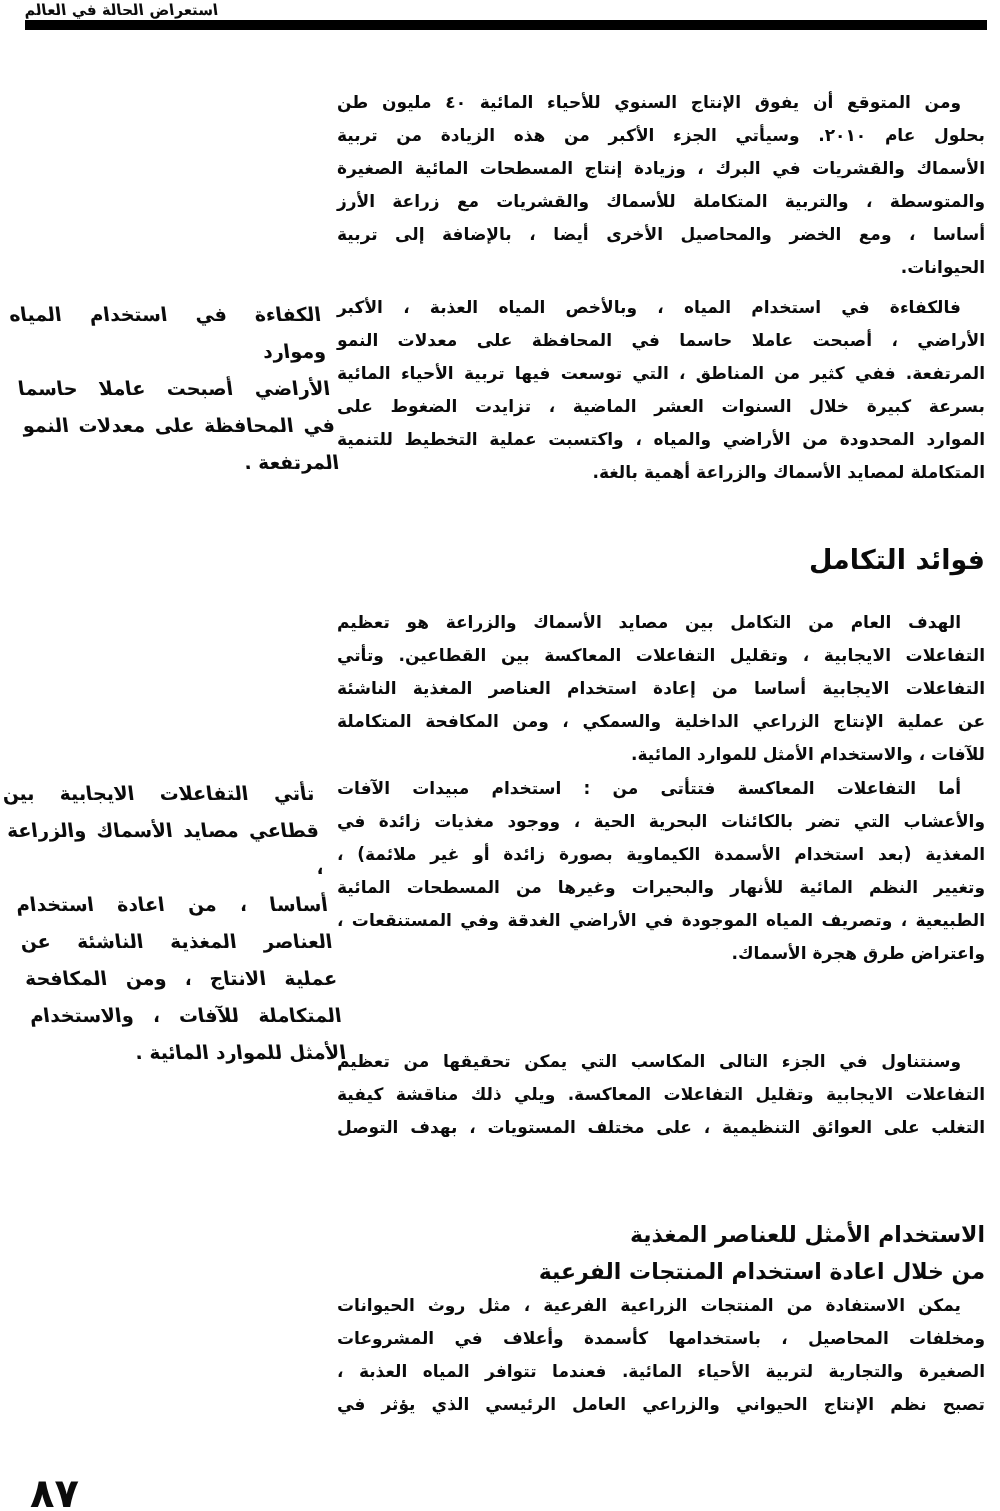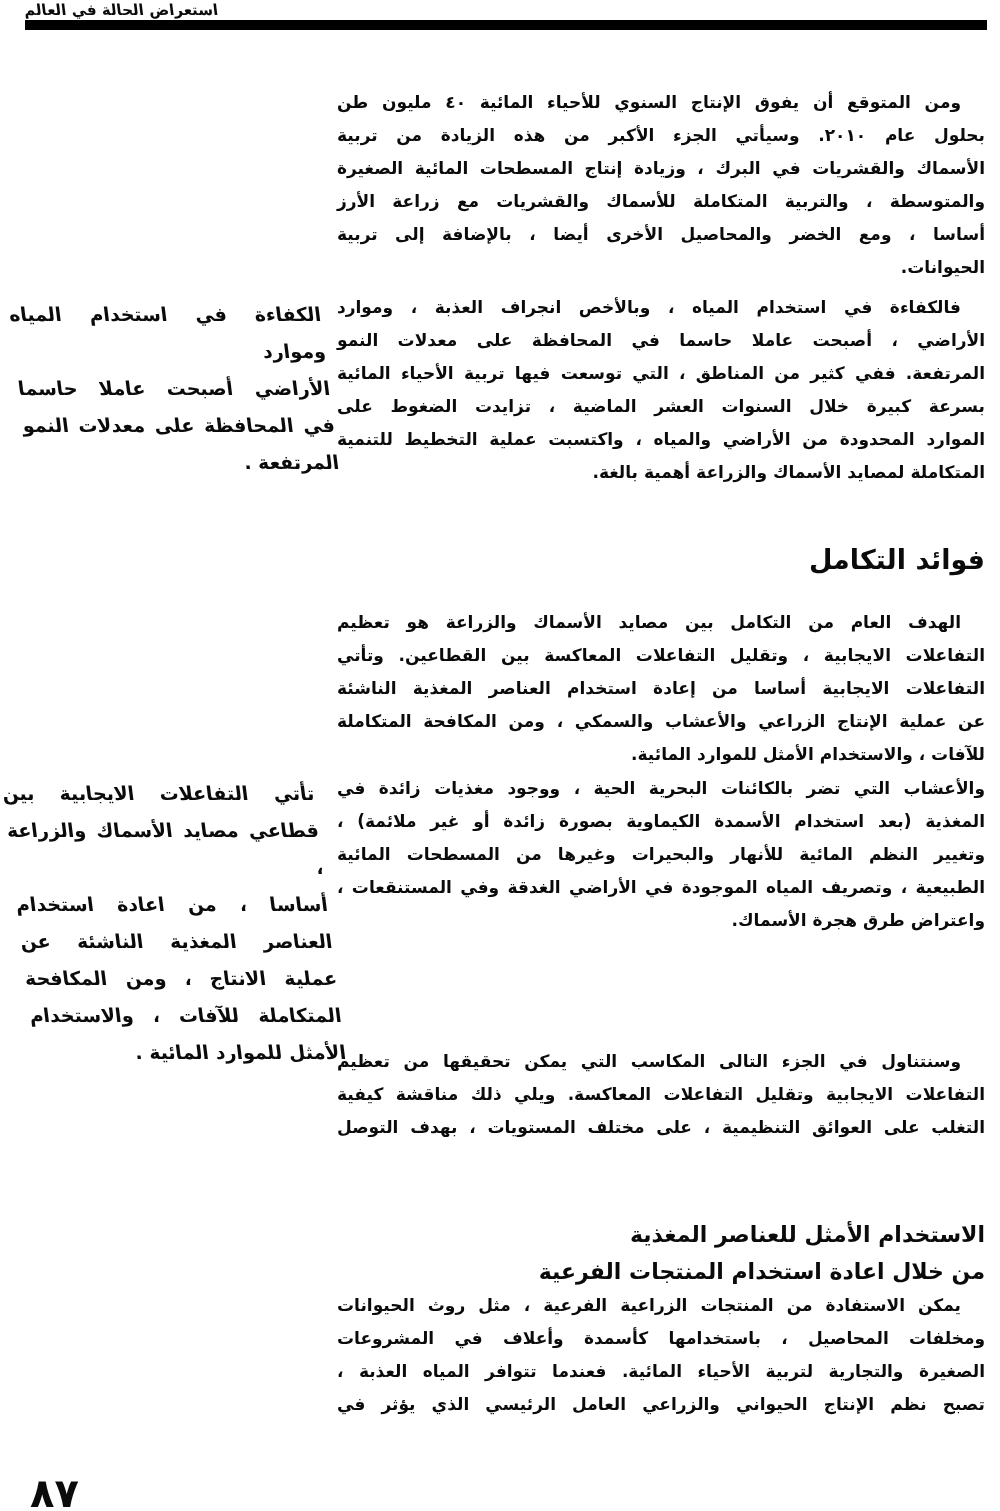--- a/index.html
+++ b/index.html
@@ -82,49 +82,50 @@
     </div>
 
   <div class="note" style="top:296px">
       <div class="line first">الكفاءة في استخدام المياه وموارد</div>
       <div class="line">الأراضي أصبحت عاملا حاسما</div>
       <div class="line">في المحافظة على معدلات النمو</div>
       <div class="line last">المرتفعة .</div>
     </div>
 
   <div class="para indent" style="top:291px">
-      <div class="line first">فالكفاءة في استخدام المياه ، وبالأخص انجراف العذبة ، وموارد</div>
+      <div class="line first">فالكفاءة في استخدام المياه ، وبالأخص المياه العذبة ، الأكبر</div>
       <div class="line">الأراضي ، أصبحت عاملا حاسما في المحافظة على معدلات النمو</div>
       <div class="line">المرتفعة. ففي كثير من المناطق ، التي توسعت فيها تربية الأحياء المائية</div>
       <div class="line">بسرعة كبيرة خلال السنوات العشر الماضية ، تزايدت الضغوط على</div>
       <div class="line">الموارد المحدودة من الأراضي والمياه ، واكتسبت عملية التخطيط للتنمية</div>
       <div class="line last">المتكاملة لمصايد الأسماك والزراعة أهمية بالغة.</div>
     </div>
 
   <div class="h1" style="top:540px">فوائد التكامل</div>
 
   <div class="para indent" style="top:606px">
       <div class="line first">الهدف العام من التكامل بين مصايد الأسماك والزراعة هو تعظيم</div>
       <div class="line">التفاعلات الايجابية ، وتقليل التفاعلات المعاكسة بين القطاعين. وتأتي</div>
       <div class="line">التفاعلات الايجابية أساسا من إعادة استخدام العناصر المغذية الناشئة</div>
-      <div class="line">عن عملية الإنتاج الزراعي والأعشاب والسمكي ، ومن المكافحة المتكاملة</div>
+      <div class="line">عن عملية الإنتاج الزراعي الداخلية والسمكي ، ومن المكافحة المتكاملة</div>
       <div class="line last">للآفات ، والاستخدام الأمثل للموارد المائية.</div>
     </div>
 
   <div class="note" style="top:775px">
       <div class="line first">تأتي التفاعلات الايجابية بين</div>
       <div class="line">قطاعي مصايد الأسماك والزراعة ،</div>
       <div class="line">أساسا ، من اعادة استخدام</div>
       <div class="line">العناصر المغذية الناشئة عن</div>
       <div class="line">عملية الانتاج ، ومن المكافحة</div>
       <div class="line">المتكاملة للآفات ، والاستخدام</div>
       <div class="line last">الأمثل للموارد المائية .</div>
     </div>
 
   <div class="para indent" style="top:772px">
+      <div class="line first">أما التفاعلات المعاكسة فتتأتى من : استخدام مبيدات الآفات</div>
       <div class="line">والأعشاب التي تضر بالكائنات البحرية الحية ، ووجود مغذيات زائدة في</div>
       <div class="line">المغذية (بعد استخدام الأسمدة الكيماوية بصورة زائدة أو غير ملائمة) ،</div>
       <div class="line">وتغيير النظم المائية للأنهار والبحيرات وغيرها من المسطحات المائية</div>
       <div class="line">الطبيعية ، وتصريف المياه الموجودة في الأراضي الغدقة وفي المستنقعات ،</div>
       <div class="line last">واعتراض طرق هجرة الأسماك.</div>
     </div>
 
   <div class="para indent" style="top:1045px">
       <div class="line first">وسنتناول في الجزء التالى المكاسب التي يمكن تحقيقها من تعظيم</div>
       <div class="line">التفاعلات الايجابية وتقليل التفاعلات المعاكسة. ويلي ذلك مناقشة كيفية</div>

